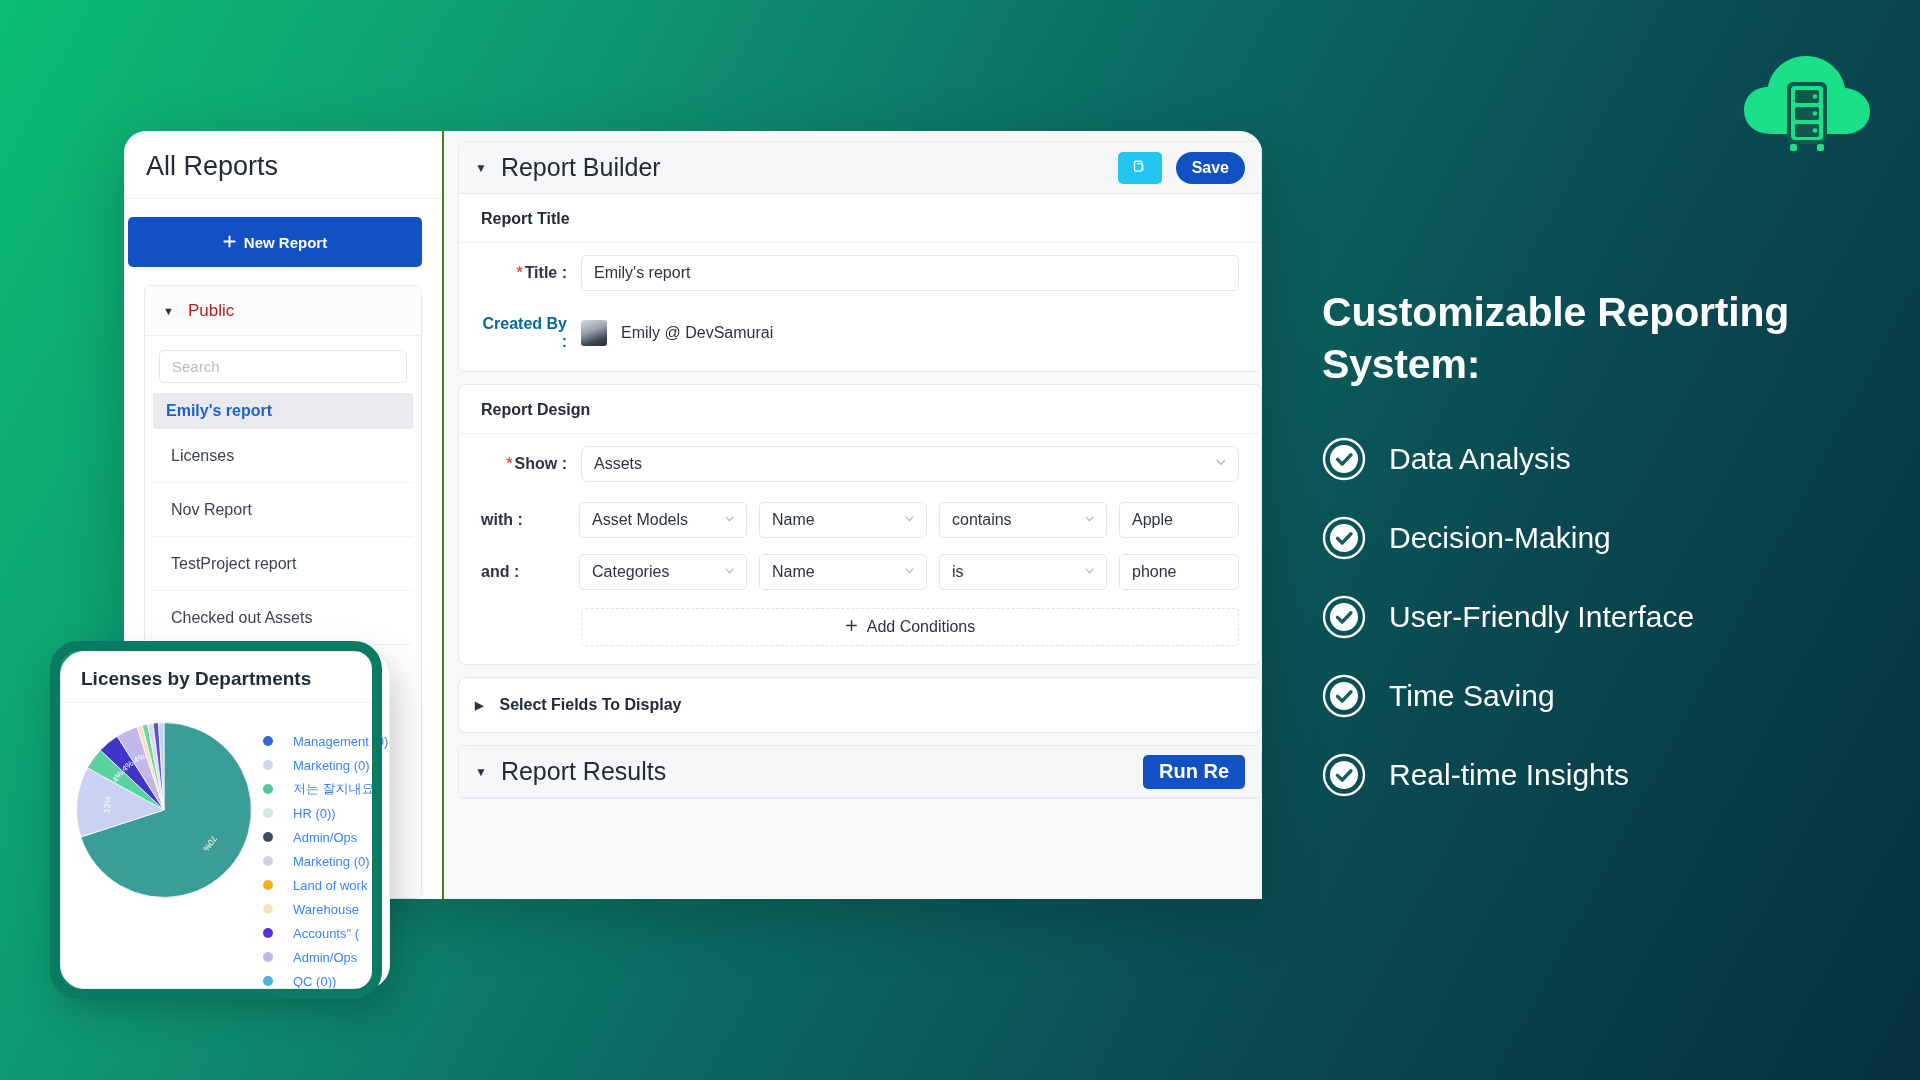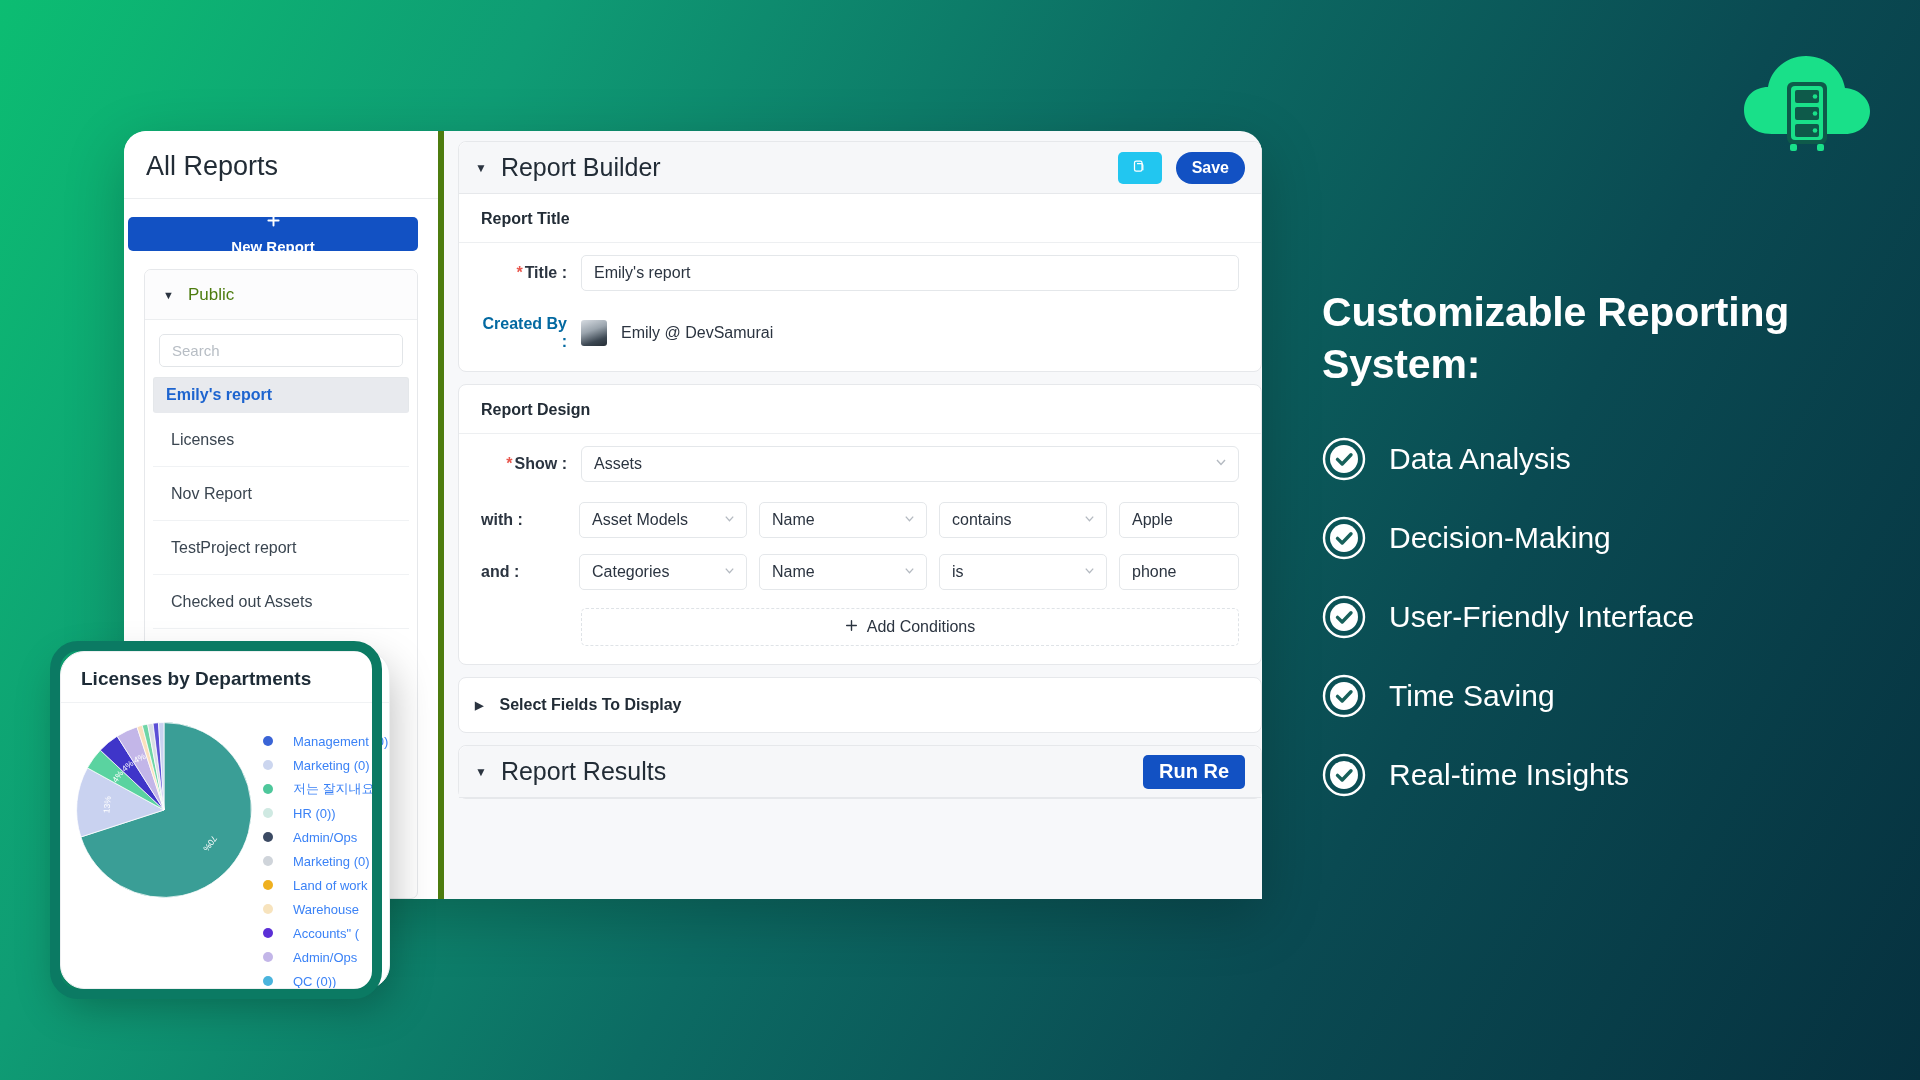--- a/index.html
+++ b/index.html
@@ -49,49 +49,49 @@
     border-radius: 22px 22px 0 0;
     box-shadow: 0 18px 60px rgba(0,0,0,.22);
     overflow: hidden;
     display: flex;
   }
 
   
   #sidebar {
     width: 320px; flex: 0 0 320px;
     background: #ffffff;
-    border-right: 6px solid #4d7c0f;
+    border-right: 2px solid #4d7c0f;
     display: flex; flex-direction: column;
     border-radius: 22px 0 0 0;
     justify-content: center;
   }
   #sidebar-head {
     padding: 20px 22px 16px 22px;
     border-bottom: 1px solid #eceef0;
   }
   #sidebar-head .title { font-size: 27px; color: #222c36; font-weight: 400; }
   #newreport {
-    margin: 18px 20px 0 4px; height: 34px;
+    margin: 18px 20px 0 4px; height: 50px;
     background: #1251c3; color: #fff; border: none; border-radius: 5px;
     font-size: 15px; font-weight: 700; cursor: pointer;
     font-family: "Liberation Sans", sans-serif;
-    display: flex; align-items: center; justify-content: center; gap: 8px; flex-direction: column;
+    display: flex; align-items: center; justify-content: center; gap: 8px;
   }
   #group {
     margin: 18px 20px 0 20px;
     border: 1px solid #e6e8eb; border-radius: 7px;
     flex: 1; display: flex; flex-direction: column; overflow: hidden;
   }
   #group-head {
     height: 50px; display: flex; align-items: center; gap: 14px;
     padding: 0 18px; border-bottom: 1px solid #eceef0;
     background: #fcfcfd;
   }
   #group-head .caret { font-size: 11px; color: #2b3440; }
-  #group-head .lbl { font-size: 17px; color: #4d7c0f; }
+  #group-head .lbl { font-size: 17px; color: #b91c1c; }
   .srchwrap { padding: 14px 14px 10px 14px; }
   #search {
     width: 100%; height: 33px; border: 1px solid #e2e5e8; border-radius: 5px;
     padding: 0 12px; font-size: 15px; color: #2b3440; outline: none;
     font-family: "Liberation Sans", sans-serif; background: #fff;
   }
   #search::placeholder { color: #b7bdc4; }
   .rlist { flex: 1; overflow: hidden; }
   .ritem {
     height: 54px; display: flex; align-items: center;

